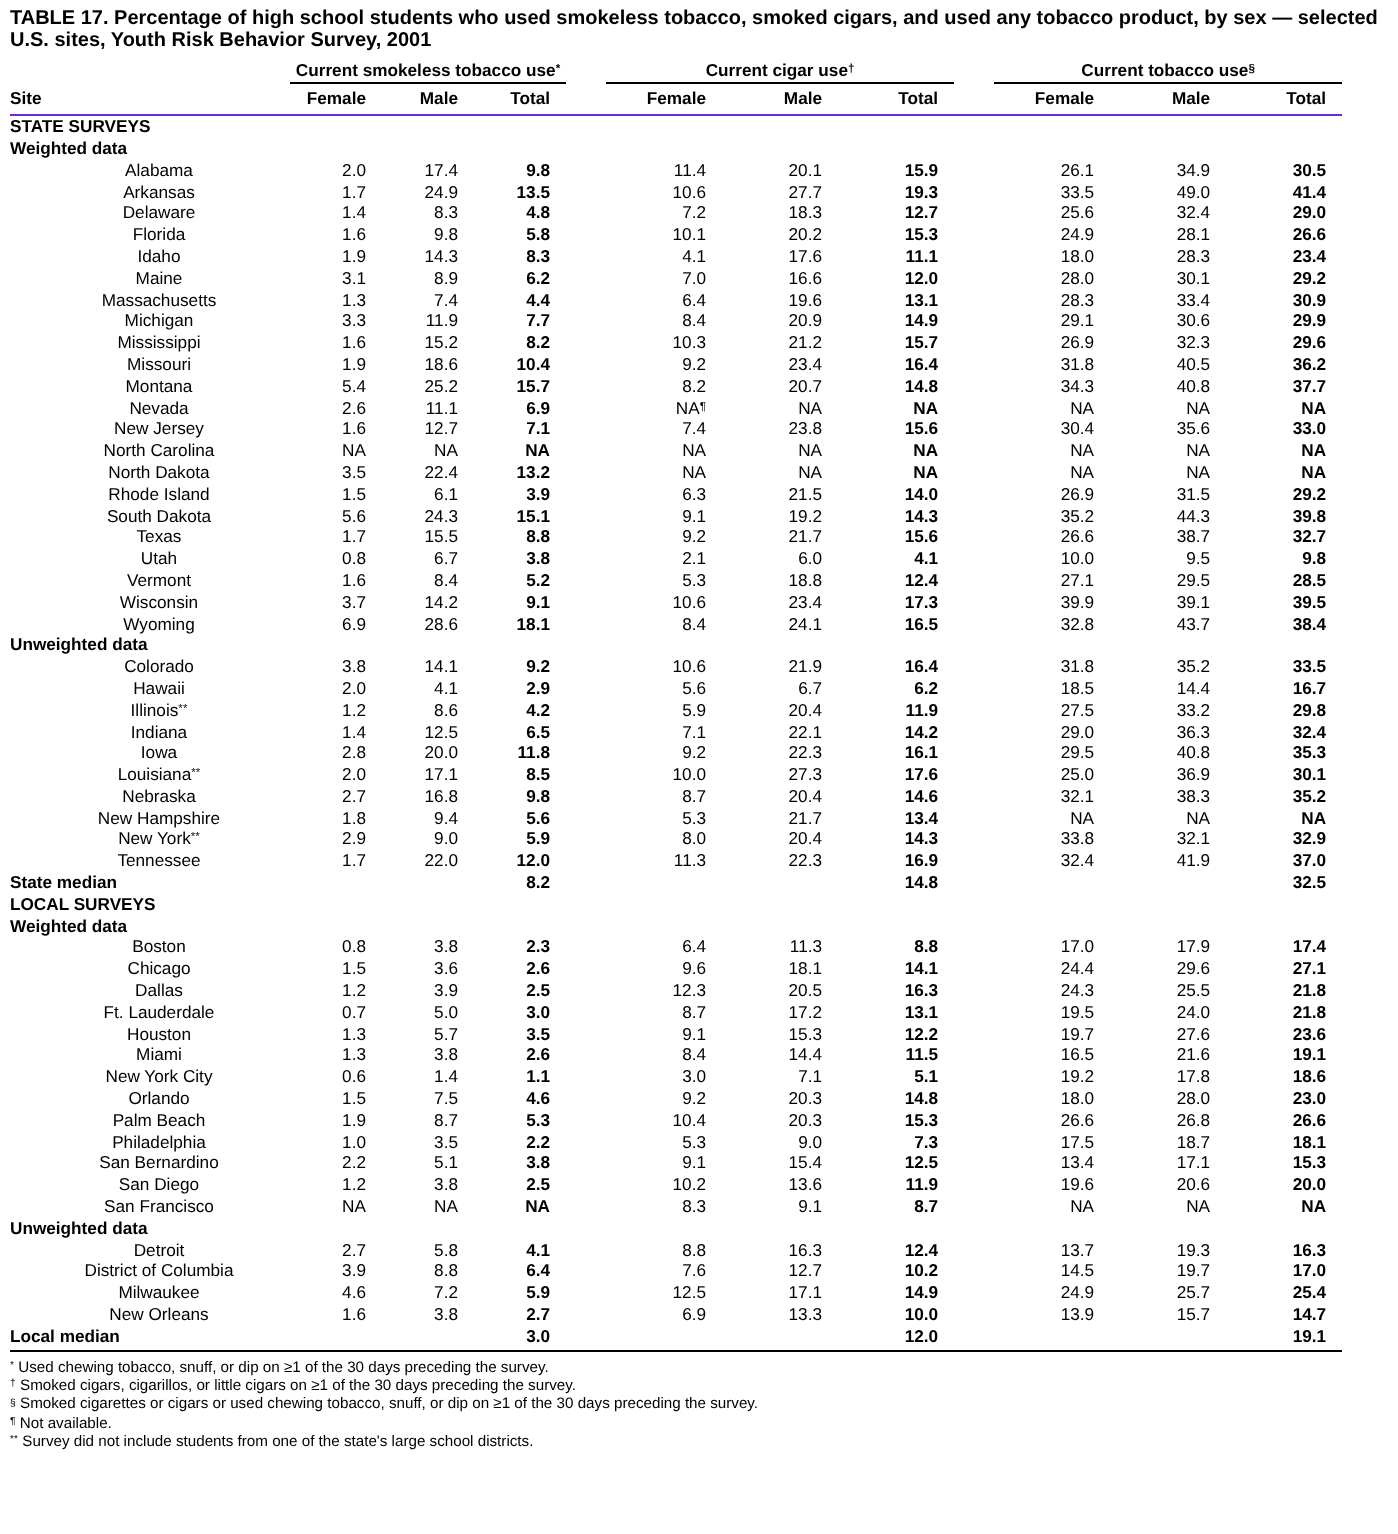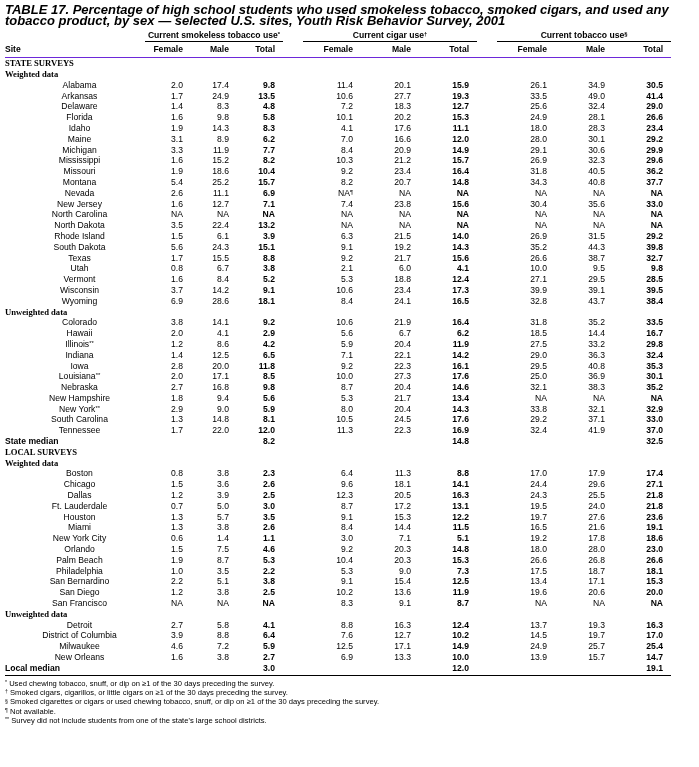--- a/index.html
+++ b/index.html
@@ -3,33 +3,33 @@
 <meta charset="utf-8">
 <style>
   html, body { margin: 0; padding: 0; background: #fff; }
   body {
     width: 699px; height: 767px; box-sizing: border-box;
     overflow: hidden; color: #000;
     font-family: "Liberation Sans", "DejaVu Sans", sans-serif;
     padding: 4px 4px 0 5px;
   }
   .title {
-    font-size: 13px; font-weight: bold; line-height: 10.8px;
-    width: 690px; margin: 1px 0 3px 0; font-style: italic;
+    font-size: 10px; font-weight: bold; line-height: 10.8px;
+    width: 690px; margin: 1px 0 3px 0;
   }
   table.tbl { border-collapse: collapse; table-layout: fixed; width: 666px; }
   .c-site { width: 140px; } .c-n1 { width: 46px; } .c-n2 { width: 58px; } .c-sp { width: 20px; }
   th, td { margin: 0; padding: 0; font-size: 8.6px; line-height: 10.8px; white-space: nowrap; }
   thead th { font-weight: bold; vertical-align: bottom; }
   .grp { text-align: center; border-bottom: 1px solid #000; padding-bottom: 1px; overflow: visible; }
   tr.sub th { border-bottom: 1px solid #6d28d9; padding-top: 2px; padding-bottom: 2px; }
   .site-h { text-align: left; }
   .num-h, td.num { text-align: right; padding-right: 8px; }
   td.site { text-align: center; padding-left: 9px; overflow: hidden; }
-  td.label { font-weight: bold; text-align: left; font-family: Liberation Serif, serif; }
+  td.label { font-weight: bold; text-align: left; }
   td.total { font-weight: bold; }
   td.median-site { font-weight: bold; text-align: left; margin-top: 32px; }
   .endrule { width: 666px; border-top: 1px solid #000; margin: 1px 0 3px 0; }
   .footnotes { font-size: 7.6px; line-height: 9.4px; }
   .fn { white-space: nowrap; overflow: hidden; }
   sup { font-size: 0.68em; line-height: 0; position: relative; top: -0.35em; vertical-align: baseline; }
 </style>
 </head>
 <body>
 
@@ -159,20 +159,34 @@
         <td></td>
         <td class="num">7.0</td>
         <td class="num">16.6</td>
         <td class="num total">12.0</td>
         <td></td>
         <td class="num">28.0</td>
         <td class="num">30.1</td>
         <td class="num total">29.2</td>
       </tr>
       <tr>
+        <td class="site">Massachusetts</td>
+        <td class="num">1.3</td>
+        <td class="num">7.4</td>
+        <td class="num total">4.4</td>
+        <td></td>
+        <td class="num">6.4</td>
+        <td class="num">19.6</td>
+        <td class="num total">13.1</td>
+        <td></td>
+        <td class="num">28.3</td>
+        <td class="num">33.4</td>
+        <td class="num total">30.9</td>
+      </tr>
+      <tr>
         <td class="site">Michigan</td>
         <td class="num">3.3</td>
         <td class="num">11.9</td>
         <td class="num total">7.7</td>
         <td></td>
         <td class="num">8.4</td>
         <td class="num">20.9</td>
         <td class="num total">14.9</td>
         <td></td>
         <td class="num">29.1</td>
@@ -496,34 +510,20 @@
         <td class="num">9.0</td>
         <td class="num total">5.9</td>
         <td></td>
         <td class="num">8.0</td>
         <td class="num">20.4</td>
         <td class="num total">14.3</td>
         <td></td>
         <td class="num">33.8</td>
         <td class="num">32.1</td>
         <td class="num total">32.9</td>
-      </tr>
-      <tr>
-        <td class="site">South Carolina</td>
-        <td class="num">1.3</td>
-        <td class="num">14.8</td>
-        <td class="num total">8.1</td>
-        <td></td>
-        <td class="num">10.5</td>
-        <td class="num">24.5</td>
-        <td class="num total">17.6</td>
-        <td></td>
-        <td class="num">29.2</td>
-        <td class="num">37.1</td>
-        <td class="num total">33.0</td>
       </tr>
       <tr>
         <td class="site">Tennessee</td>
         <td class="num">1.7</td>
         <td class="num">22.0</td>
         <td class="num total">12.0</td>
         <td></td>
         <td class="num">11.3</td>
         <td class="num">22.3</td>
         <td class="num total">16.9</td>

